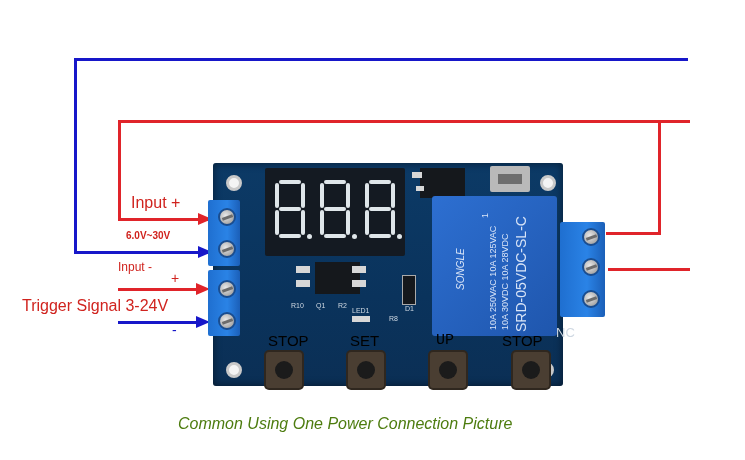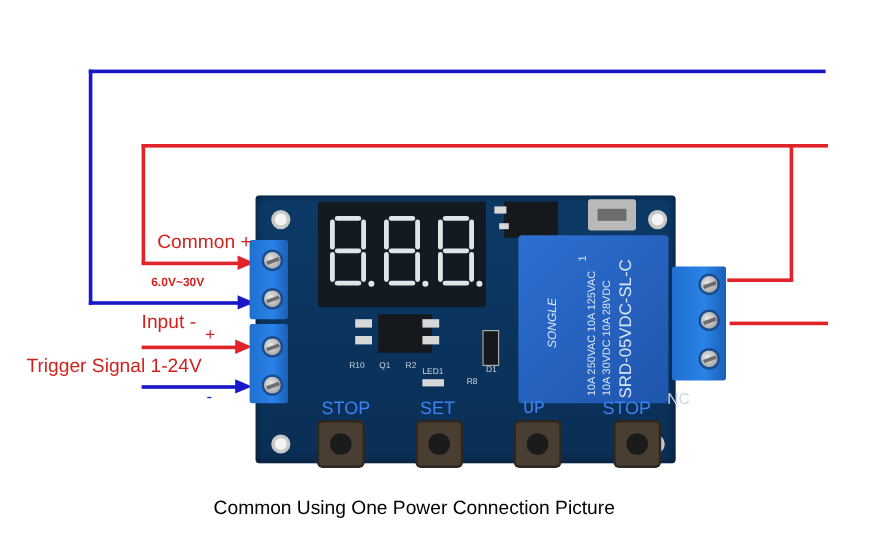--- a/index.html
+++ b/index.html
@@ -13,26 +13,26 @@
   .digit{position:absolute;top:12px;width:34px;height:60px;}
   .seg{position:absolute;background:#dfe6ea;border-radius:2px;}
   .dp{position:absolute;width:5px;height:5px;border-radius:50%;background:#dfe6ea;}
   .term-block{position:absolute;background:linear-gradient(90deg,#1f6fd0,#2a83e6 60%,#1b5fb8);border-radius:2px;}
   .screw{position:absolute;width:18px;height:18px;border-radius:50%;background:radial-gradient(circle at 40% 40%,#e9e9e9,#8f8f8f);border:2px solid #1a4d8f;box-sizing:border-box;}
   .screw::after{content:"";position:absolute;left:2px;top:6px;width:11px;height:3px;background:#6c6c6c;transform:rotate(-20deg);}
   .relay{position:absolute;left:432px;top:196px;width:125px;height:140px;background:linear-gradient(135deg,#2d6fd1,#1f56ad);border-radius:3px;}
   .relay-text{position:absolute;color:#d8e4f7;font-size:11px;transform:rotate(-90deg);transform-origin:left top;white-space:nowrap;}
   .btn{position:absolute;width:36px;height:36px;background:#4a3e32;border-radius:3px;box-shadow:0 0 0 2px #2f271f;}
   .btn::after{content:"";position:absolute;left:9px;top:9px;width:18px;height:18px;border-radius:50%;background:#1b1b1b;}
-  .btn-label{position:absolute;color:#3b82f6;font-size:15px;}
+  .btn-label{position:absolute;color:#000000;font-size:15px;}
   .silk{position:absolute;color:#cfd8e2;font-size:7px;}
   .chip{position:absolute;background:#15181c;}
   .pad{position:absolute;background:#d7d7d7;}
   .lbl{position:absolute;color:#d0231e;font-weight:normal;white-space:nowrap;}
-  .caption{position:absolute;left:178px;top:415px;color:#000000;font-size:16px;}
+  .caption{position:absolute;left:178px;top:415px;color:#4d7c0f;font-size:16px;font-style:italic;}
   .usb{position:absolute;left:490px;top:166px;width:40px;height:26px;background:#b9b9b9;border-radius:2px;}
   .usb::after{content:"";position:absolute;left:8px;top:8px;width:24px;height:10px;background:#6d6d6d;}
   .arrow{position:absolute;width:0;height:0;border-top:6px solid transparent;border-bottom:6px solid transparent;}
 </style>
 </head>
 <body>
 
 <div class="wire blue" style="left:74px;top:58px;width:614px;height:3px;"></div>
 <div class="wire blue" style="left:74px;top:58px;width:3px;height:196px;"></div>
 <div class="wire blue" style="left:74px;top:251px;width:136px;height:3px;"></div>
@@ -133,20 +133,20 @@
 
 <span class="btn-label" style="left:268px;top:332px;">STOP</span>
 <span class="btn-label" style="left:350px;top:332px;">SET</span>
 <span class="btn-label" style="left:436px;top:332px;font-family:Liberation Mono, monospace;">UP</span>
 <span class="btn-label" style="left:502px;top:332px;">STOP</span>
 <div class="btn" style="left:266px;top:352px;"></div>
 <div class="btn" style="left:348px;top:352px;"></div>
 <div class="btn" style="left:430px;top:352px;"></div>
 <div class="btn" style="left:513px;top:352px;"></div>
 
-<span class="lbl" style="left:131px;top:194px;font-size:16px;">Common +</span>
+<span class="lbl" style="left:131px;top:194px;font-size:16px;">Input +</span>
 <span class="lbl" style="left:126px;top:230px;font-size:10px;font-weight:bold;">6.0V~30V</span>
-<span class="lbl" style="left:118px;top:260px;font-size:16px;">Input -</span>
+<span class="lbl" style="left:118px;top:260px;font-size:12px;">Input -</span>
 <span class="lbl" style="left:171px;top:270px;font-size:14px;">+</span>
-<span class="lbl" style="left:22px;top:297px;font-size:16px;">Trigger Signal 1-24V</span>
+<span class="lbl" style="left:22px;top:297px;font-size:16px;">Trigger Signal 3-24V</span>
 <span class="lbl" style="left:172px;top:322px;font-size:14px;color:#1717c9;">-</span>
 
 <div class="caption">Common Using One Power Connection Picture</div>
 
 </body></html>

